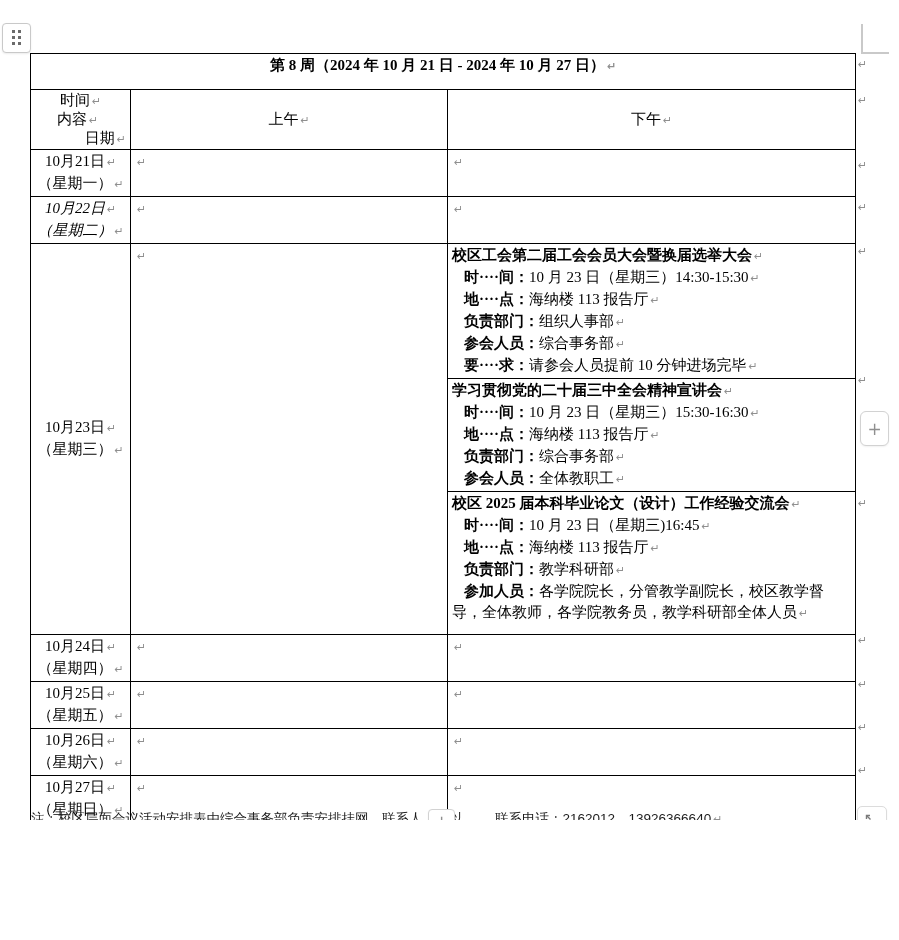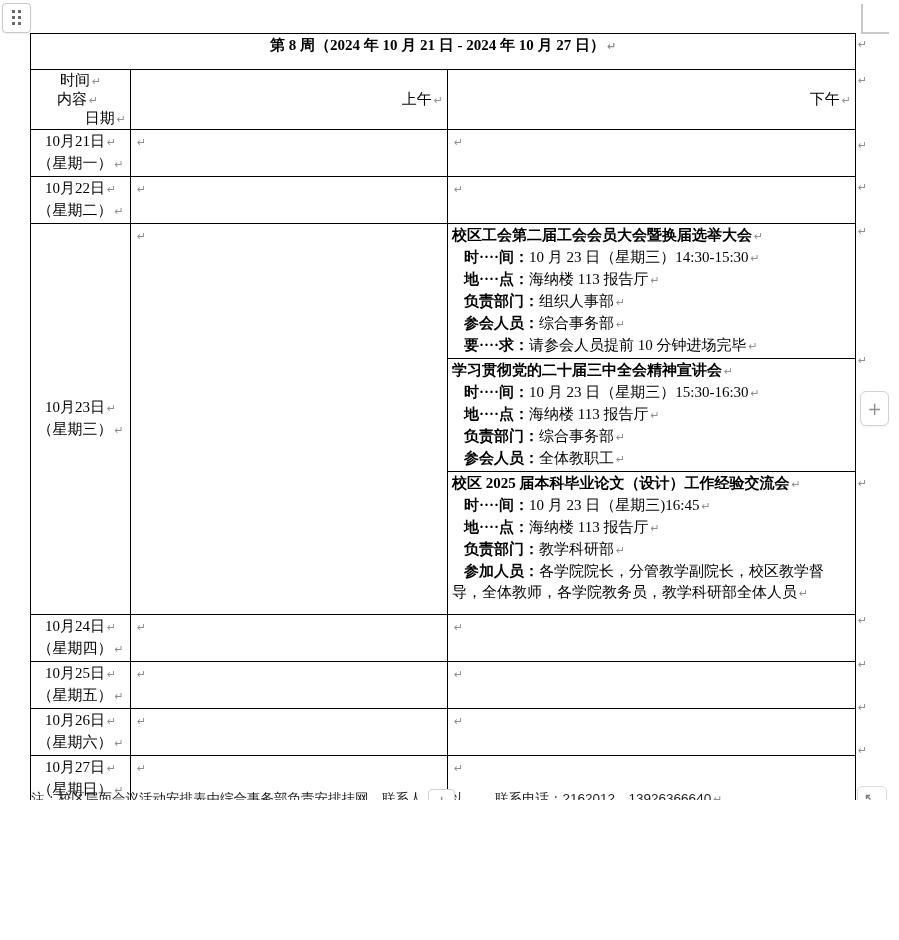--- a/index.html
+++ b/index.html
@@ -1,38 +1,38 @@
 <!DOCTYPE html>
 <html><head>
 <meta charset="utf-8">
 <style>
   html,body{margin:0;padding:0;background:#fff;}
   .page{position:relative;width:899px;height:800px;background:#ffffff;overflow:hidden;
-        font-family:"Liberation Serif","DejaVu Serif",serif;color:#000;}
+        font-family:"Liberation Serif","DejaVu Serif",serif;color:#000;margin-top:20px;}
 
   
   table.sched{position:absolute;left:30px;top:33px;width:825px;border-collapse:collapse;table-layout:fixed;}
   table.sched td{border:1.5px solid #000;vertical-align:top;padding:1px 4px;font-size:15px;line-height:21px;overflow:hidden;}
   .col-date{width:100px;}.col-am{width:317px;}.col-pm-col{width:408px;}
 
   .title-cell{height:33px;text-align:center;font-weight:bold;font-size:17px;vertical-align:middle;}
   .h-header{height:59px;}
   .h-day{height:41px;}
-  .h-day22{height:36px;}
+  .h-day22{height:36px;font-style:italic;}
   .h-e1{height:132px;}
   .h-e2{height:111px;}
   .h-e3{height:143px;}
   .h-day24{height:42px;border-radius:23px;}.h-day25{height:40px;}.h-day26{height:40px;}.h-day27{height:42px;}
 
   .corner-cell div{height:19px;line-height:19px;}
   .c-time{text-align:center;padding-right:0px;}
   .c-content{text-align:left;padding-left:22px;}
   .c-date{text-align:right;}
 
-  .mid-cell{text-align:right;vertical-align:middle !important;}
+  .mid-cell{text-align:center;vertical-align:middle !important;}
 
   .date-cell{text-align:center;vertical-align:middle !important;line-height:22px;}
   .empty-cell{vertical-align:top;padding-left:7px;padding-top:3px;}
 
   .ev-cell{padding:1px 4px 1px 6px;line-height:22px;}
   .ev-title{font-weight:bold;}
   .ev-label{font-weight:bold;padding-left:12px;}
 
   
   .pm{color:#8f8f8f;font-size:11px;font-family:"DejaVu Sans",sans-serif;padding-left:2px;vertical-align:baseline;}

